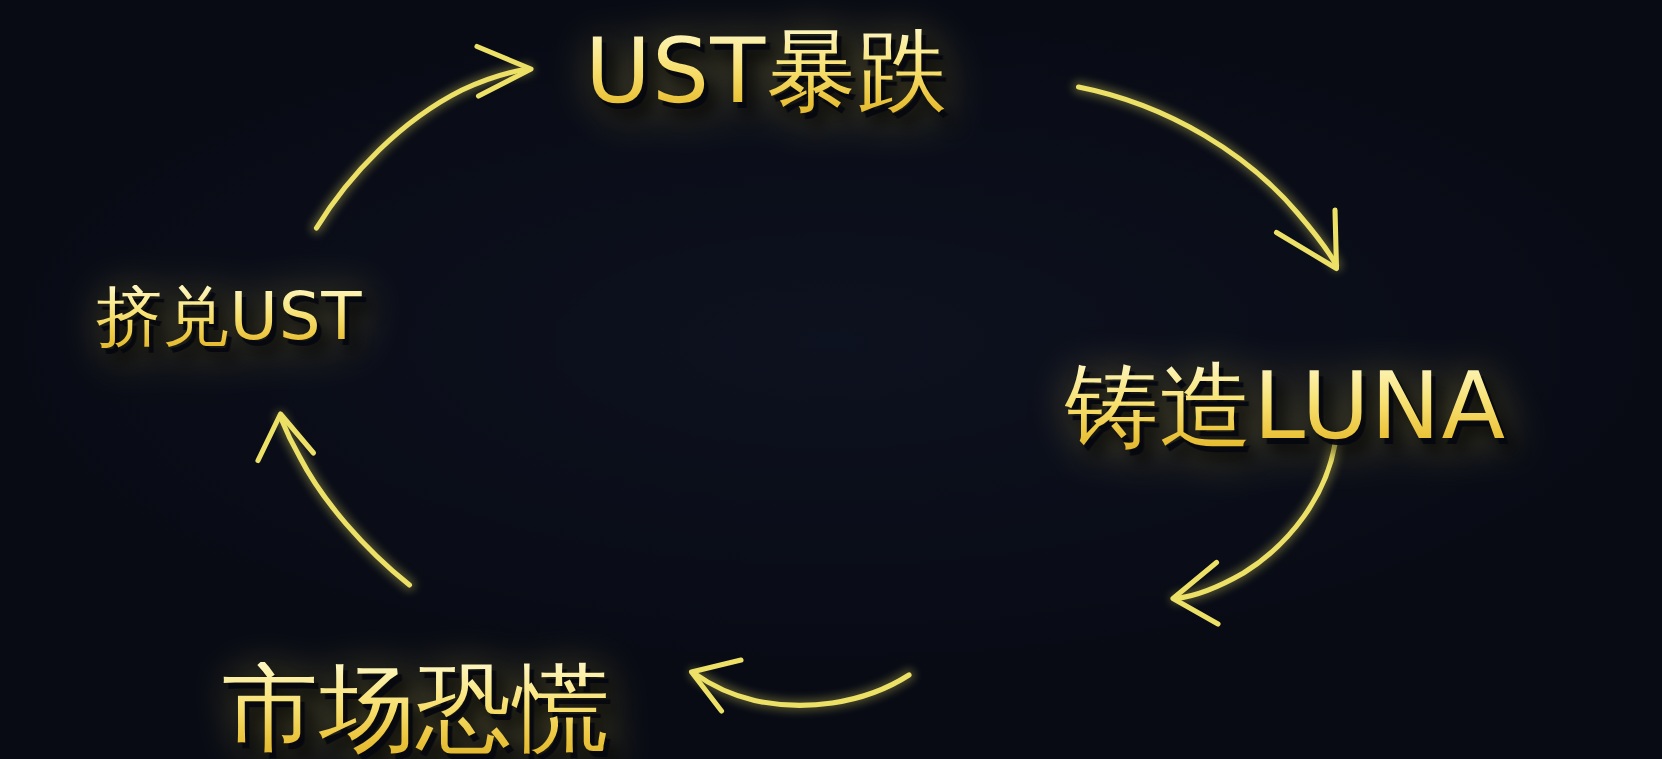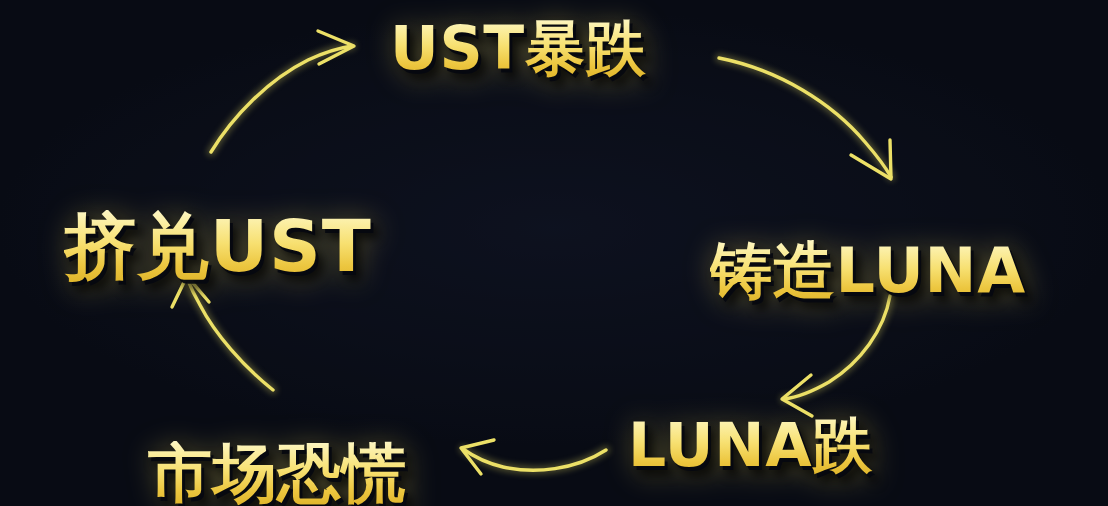--- a/index.html
+++ b/index.html
@@ -31,21 +31,21 @@
     position: absolute;
     left: 0; top: 0;
     width: 1108px;
     height: 506px;
     z-index: 2;
   }
   .node-label {
     position: absolute;
     z-index: 4;
     white-space: nowrap;
-    font-weight: 700;
+    font-weight: 400;
     letter-spacing: 0.012em;
     line-height: 1;
     background-image: linear-gradient(180deg,
         #fdf6c4 0%,
         #fbeea2 18%,
         #f7e071 46%,
         #ecc63f 78%,
         #e0b62c 100%);
     -webkit-background-clip: text;
     background-clip: text;
@@ -53,21 +53,21 @@
     -webkit-text-fill-color: transparent;
     filter:
       drop-shadow(3px 4px 0px rgba(6,8,16,0.95))
       drop-shadow(5px 6px 5px rgba(0,0,0,0.7))
       drop-shadow(0 0 14px rgba(240,215,90,0.30));
   }
   .node-ust-crash   { left: 390px; top: 18px;  font-size: 60px; }
   .node-mint-luna   { left: 710px; top: 208px; font-size: 62px; margin-top: 32px; }
   .node-luna-drop   { left: 628px; top: 415px; font-size: 60px; }
   .node-market-panic{ left: 148px; top: 397px; font-size: 64px; margin-top: 44px; }
-  .node-ust-run     { left: 64px;  top: 190px; font-size: 72px; margin-top: 20px; }
+  .node-ust-run     { left: 64px;  top: 190px; font-size: 44px; }
 
   .arrow-stroke {
     fill: none;
     stroke: #ece067;
     stroke-width: 3.4;
     stroke-linecap: round;
     stroke-linejoin: round;
   }
   .arrow-head {
     fill: none;
@@ -121,19 +121,18 @@
       <path class="arrow-stroke" d="M 273,390 C 243,366 215,334 200,305 C 192,291 189,283 187,278"></path>
       <path class="arrow-head" d="M 172,307 L 187,276 L 209,302"></path>
     </g>
 
   </svg>
 
   <div class="node-label node-ust-crash">UST暴跌</div>
 
   <div class="node-label node-mint-luna">铸造LUNA</div>
 
-  <div class="node-label node-luna-drop">LUNA跌</div>
 
   <div class="node-label node-market-panic">市场恐慌</div>
 
   <div class="node-label node-ust-run">挤兑UST</div>
 
 </div>
 
 </body></html>

